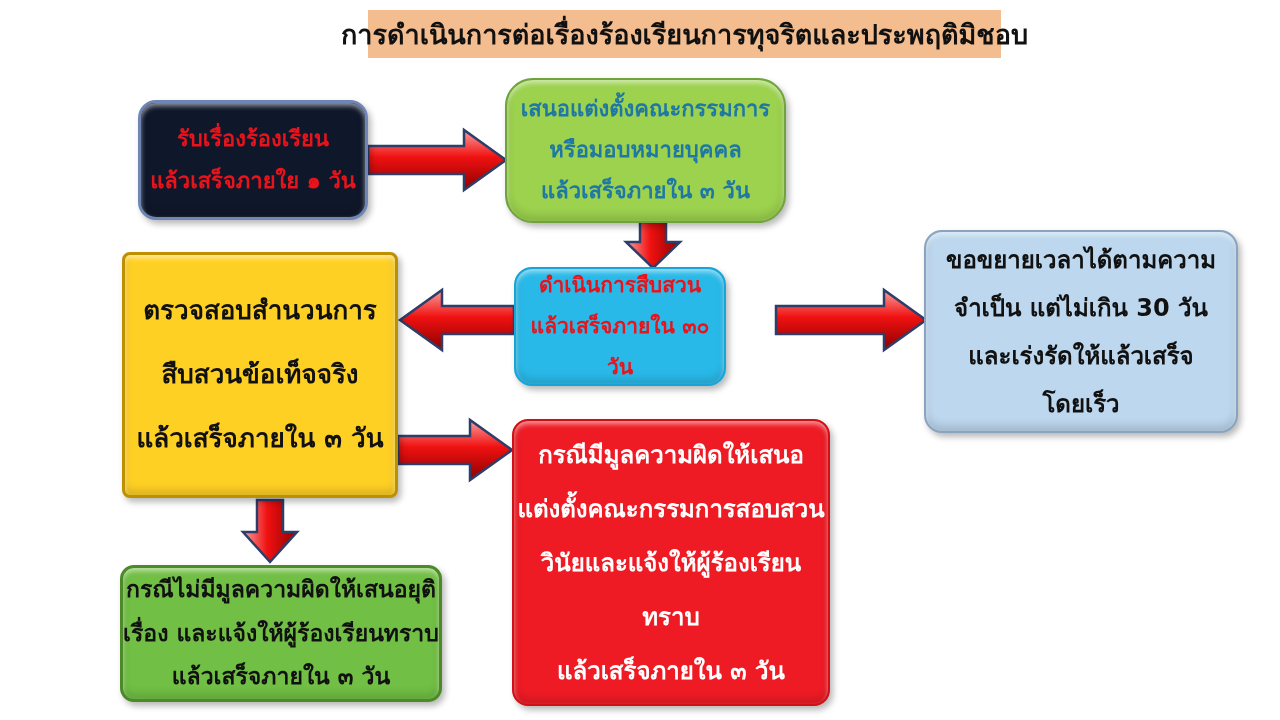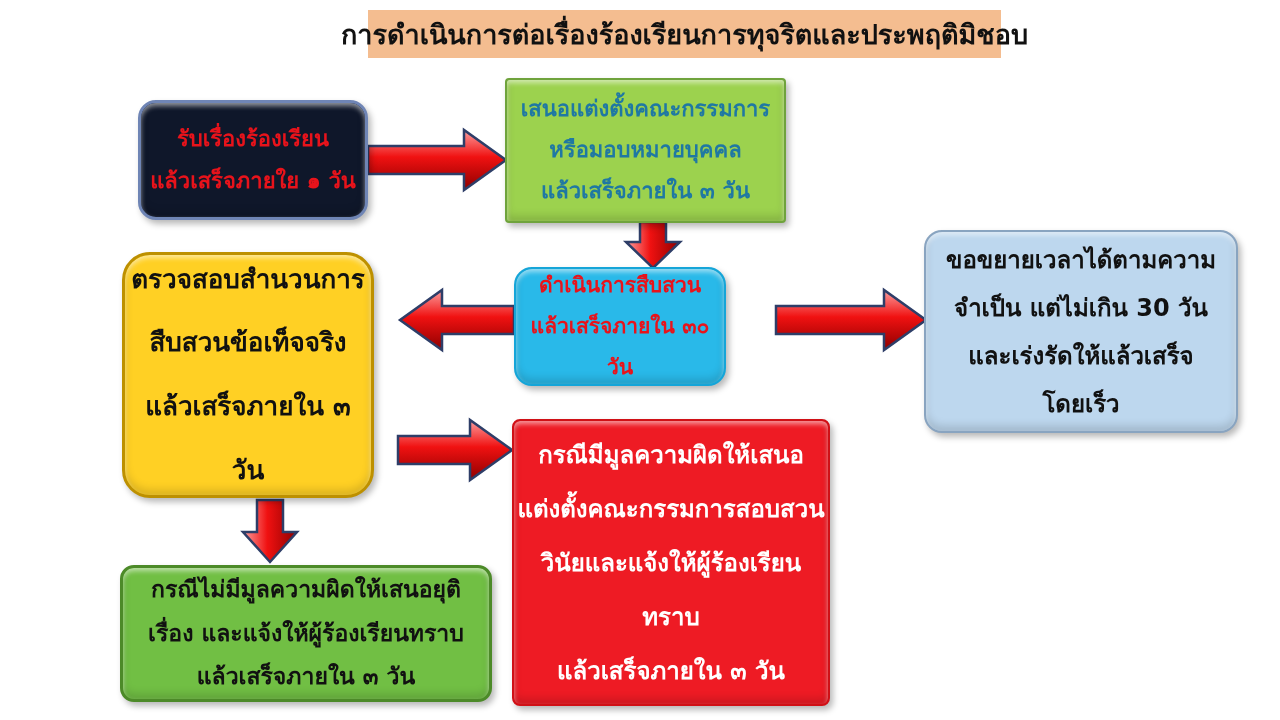--- a/index.html
+++ b/index.html
@@ -13,26 +13,26 @@
     display:flex;align-items:center;justify-content:center;
     font-size:27px;font-weight:bold;color:#111111;white-space:nowrap;margin-left:38px;
   }
   .node{
     position:absolute;box-sizing:border-box;border-style:solid;
     display:flex;align-items:center;justify-content:center;text-align:center;
     font-weight:bold;white-space:pre-line;
     box-shadow:inset 0 3px 5px rgba(255,255,255,0.55), inset 0 -5px 8px rgba(0,0,0,0.15), 3px 4px 6px rgba(0,0,0,0.28);
   }
   .node-receive{left:138px;top:100px;width:230px;height:120px;border-width:3px;border-radius:18px;font-size:22px;line-height:1.9;}
-  .node-appoint{left:505px;top:78px;width:281px;height:145px;border-width:2px;border-radius:4px;font-size:22px;line-height:1.85;}
+  .node-appoint{left:505px;top:78px;width:281px;height:145px;border-width:2px;border-radius:28px;font-size:22px;line-height:1.85;}
   .node-investigate{left:514px;top:267px;width:212px;height:119px;border-width:2px;border-radius:18px;font-size:21px;line-height:1.95;}
-  .node-review{left:122px;top:252px;width:252px;height:246px;border-width:3px;border-radius:28px;font-size:26px;line-height:2.45;}
+  .node-review{left:122px;top:252px;width:276px;height:246px;border-width:3px;border-radius:8px;font-size:26px;line-height:2.45;}
   .node-extend{left:924px;top:230px;width:314px;height:203px;border-width:2px;border-radius:18px;font-size:24px;line-height:2.0;}
-  .node-no-fault{left:120px;top:565px;width:372px;height:137px;border-width:3px;border-radius:14px;font-size:23px;line-height:1.9;}
-  .node-fault{left:512px;top:419px;width:318px;height:287px;border-width:2px;border-radius:8px;font-size:24px;line-height:2.25;}
+  .node-no-fault{left:120px;top:565px;width:322px;height:137px;border-width:3px;border-radius:14px;font-size:23px;line-height:1.9;}
+  .node-fault{left:512px;top:419px;width:318px;height:287px;border-width:2px;border-radius:16px;font-size:24px;line-height:2.25;}
   svg.arrows{position:absolute;left:0;top:0;pointer-events:none;}
 </style>
 </head>
 <body>
 
 <div class="stage">
 
   <div class="title-banner" style="background: rgb(244, 189, 144);">
     <span>การดำเนินการต่อเรื่องร้องเรียนการทุจริตและประพฤติมิชอบ</span>
   </div>

